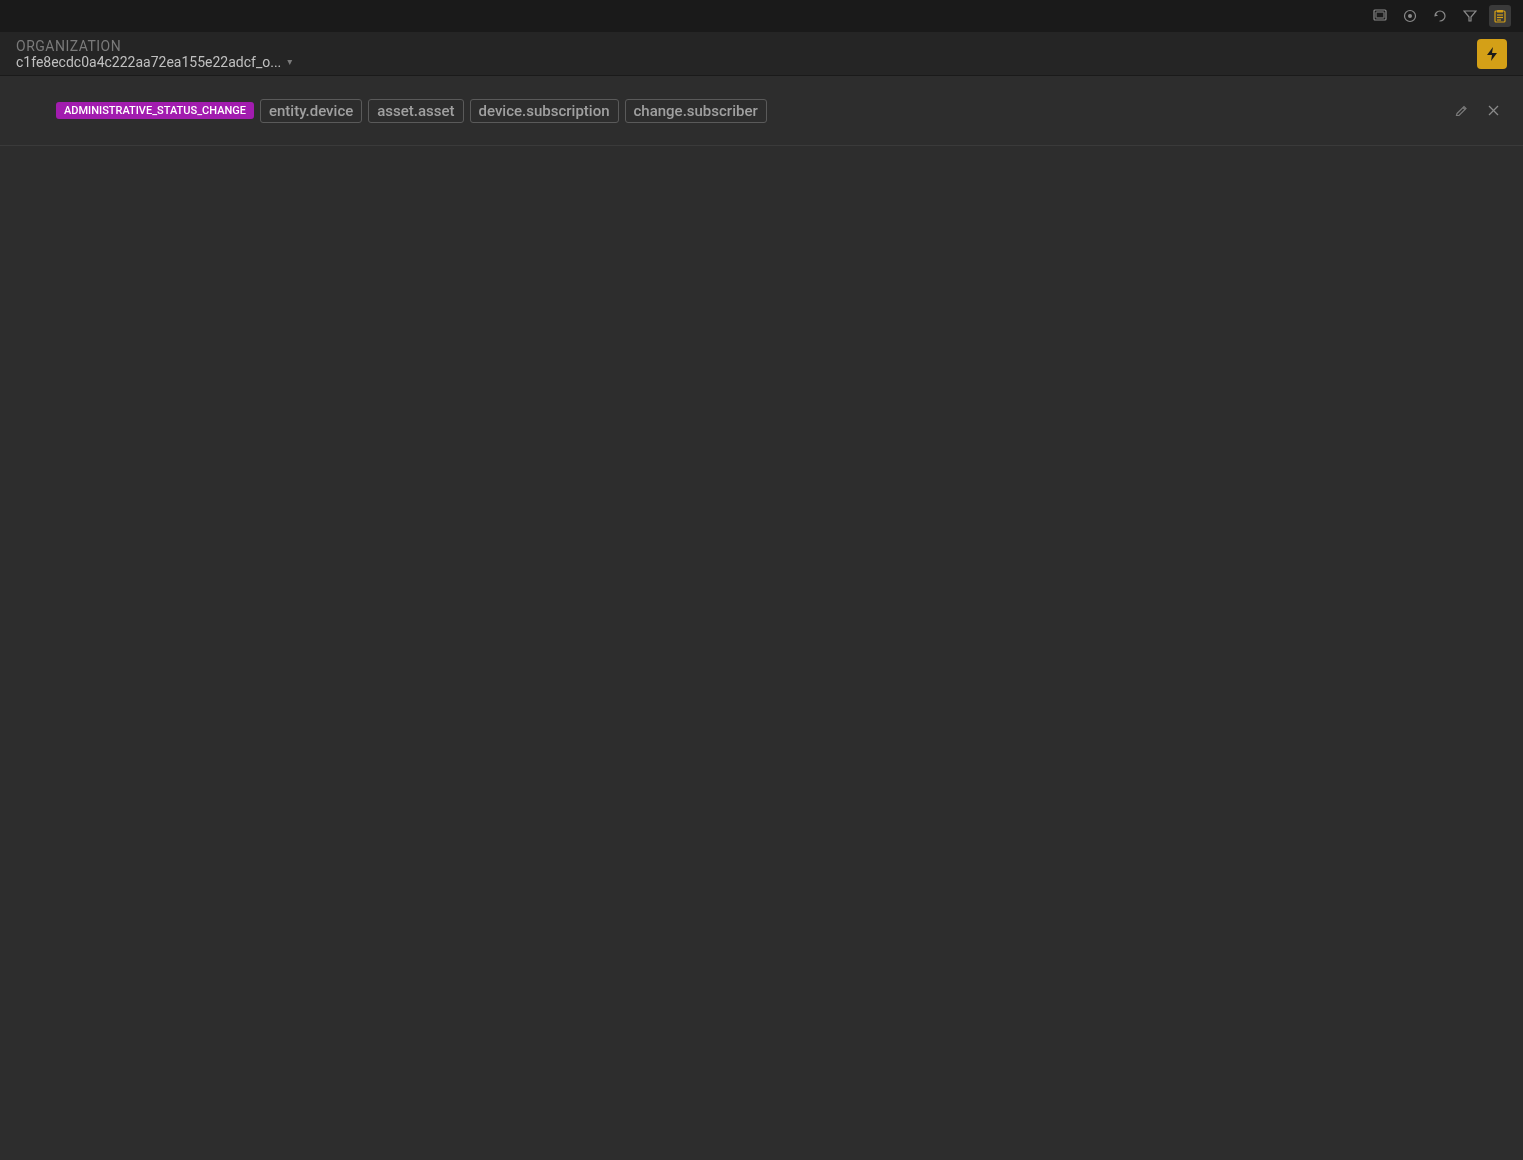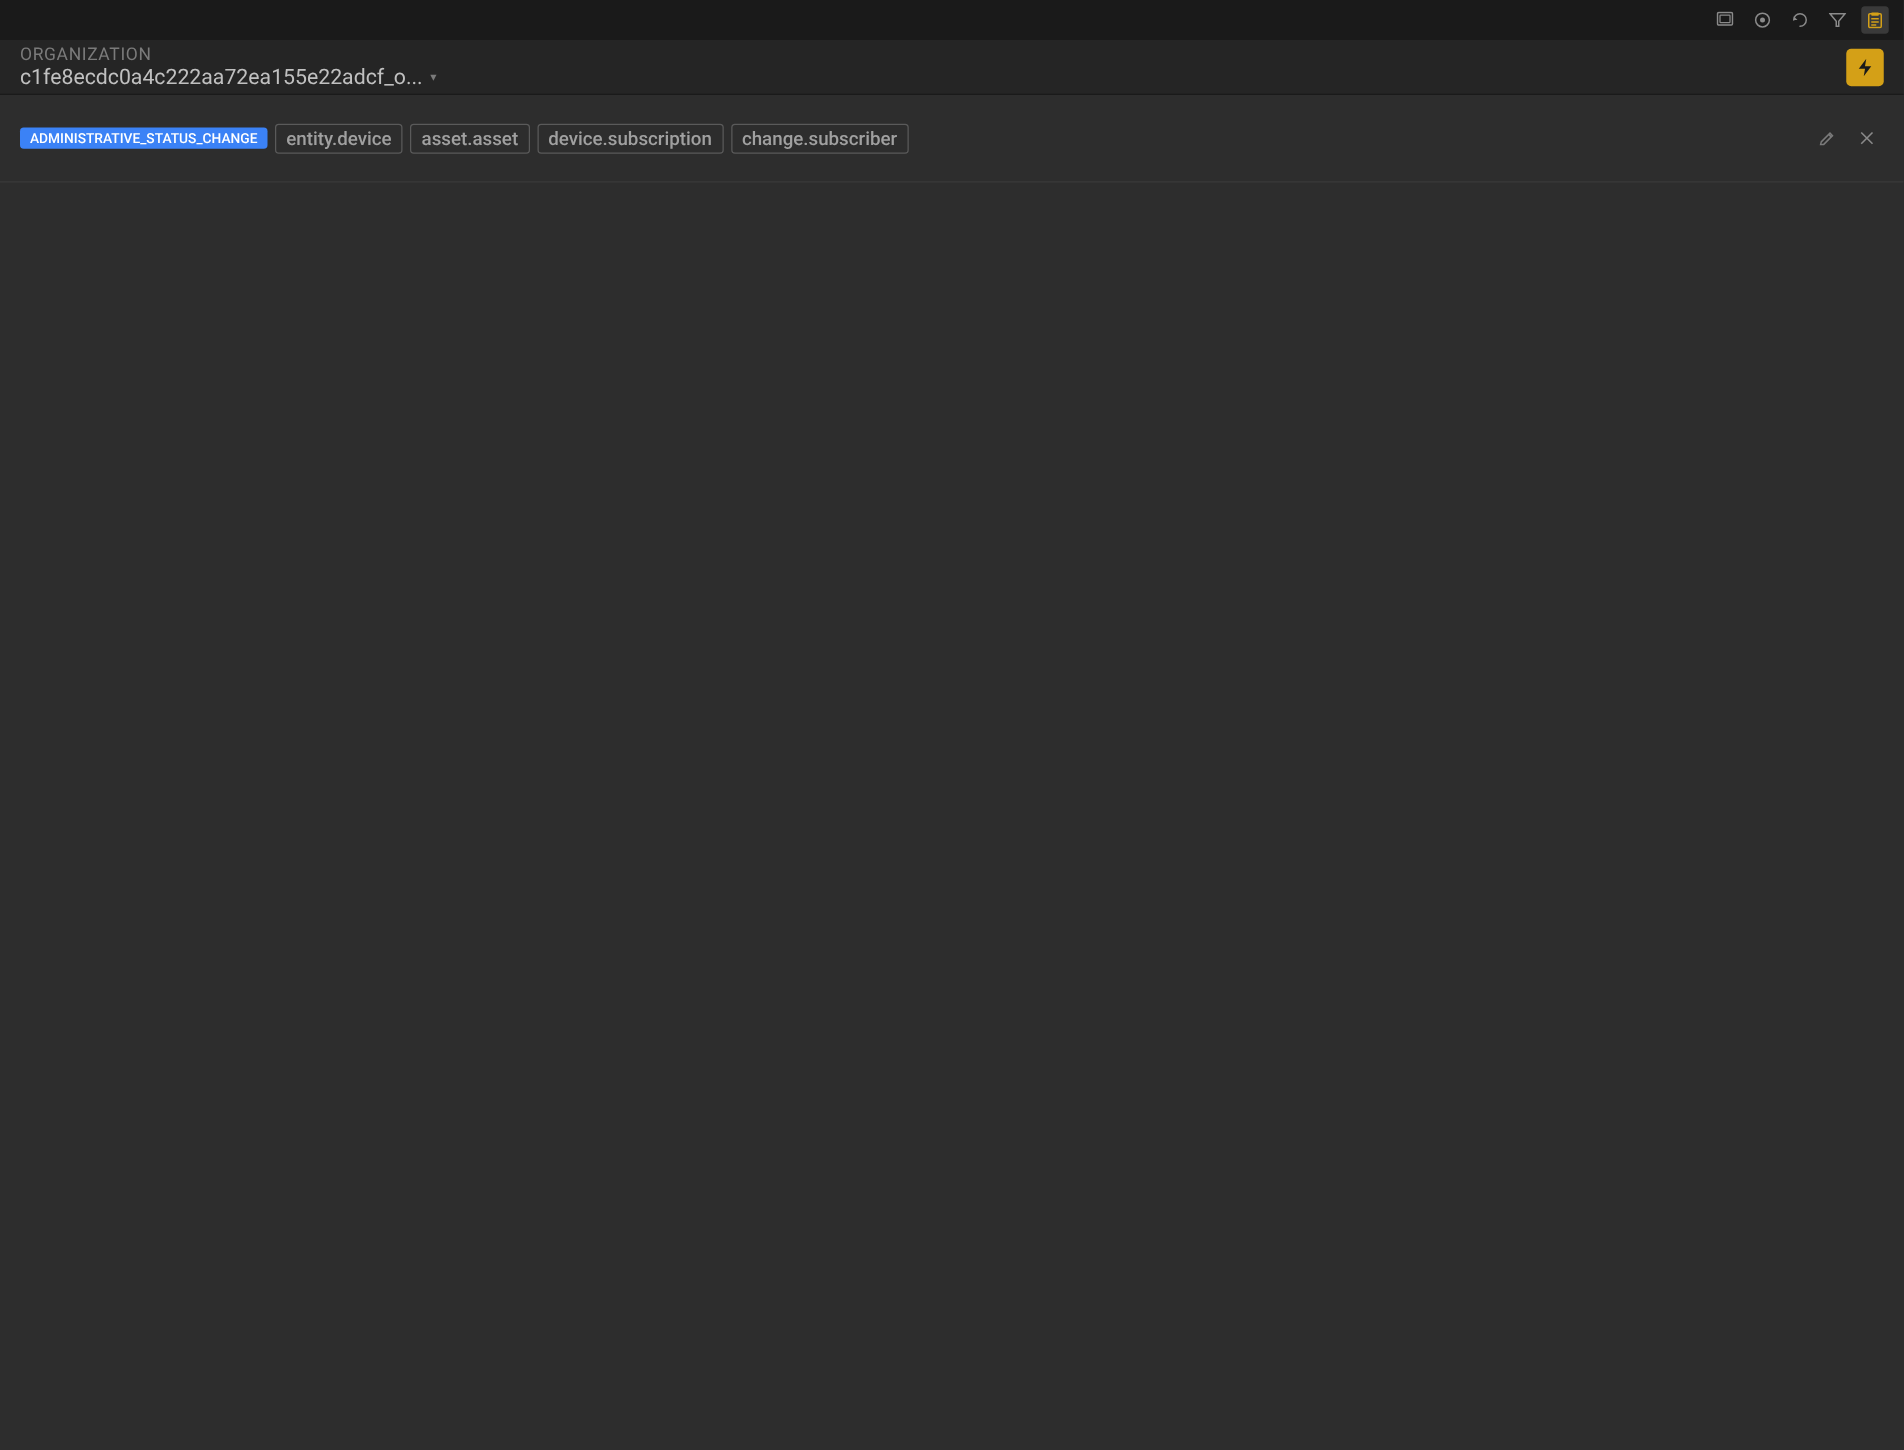--- a/index.html
+++ b/index.html
@@ -69,21 +69,21 @@
       letter-spacing: 0.5px;
     }
 
     .org-value-row {
       display: flex;
       align-items: center;
       gap: 6px;
     }
 
     .org-value {
-      font-size: 17px;
+      font-size: 14px;
       color: #c0c0c0;
     }
 
     .chevron-icon {
       color: #7a7a7a;
       font-size: 10px;
     }
 
     .org-right-icon {
       width: 30px;
@@ -140,22 +140,23 @@
       display: inline-flex;
       align-items: center;
       padding: 2px 8px;
       border-radius: 3px;
       font-size: 11px;
       font-weight: 500;
       white-space: nowrap;
     }
 
     .badge-orange {
-      background-color: #3b82f6;
+      background-color: #a21caf;
       color: #ffffff;
+      margin-left: 40px;
     }
 
     .badge-outline {
       background-color: transparent;
       border: 1px solid #5a5a5a;
       color: #a0a0a0;
       font-size: 15px;
     }
 
     .badges-row {

